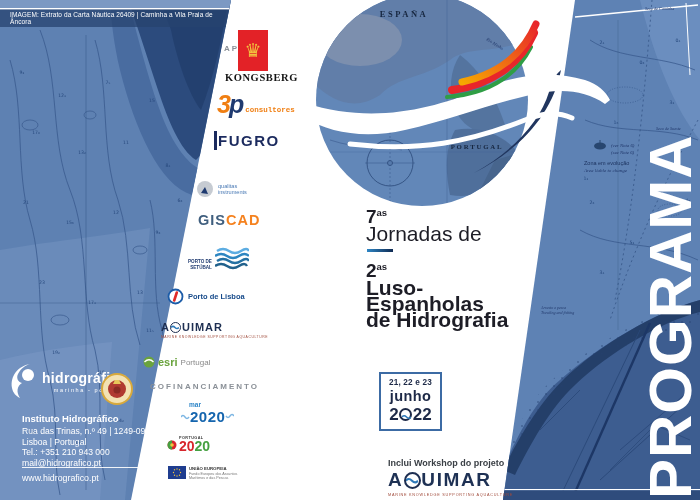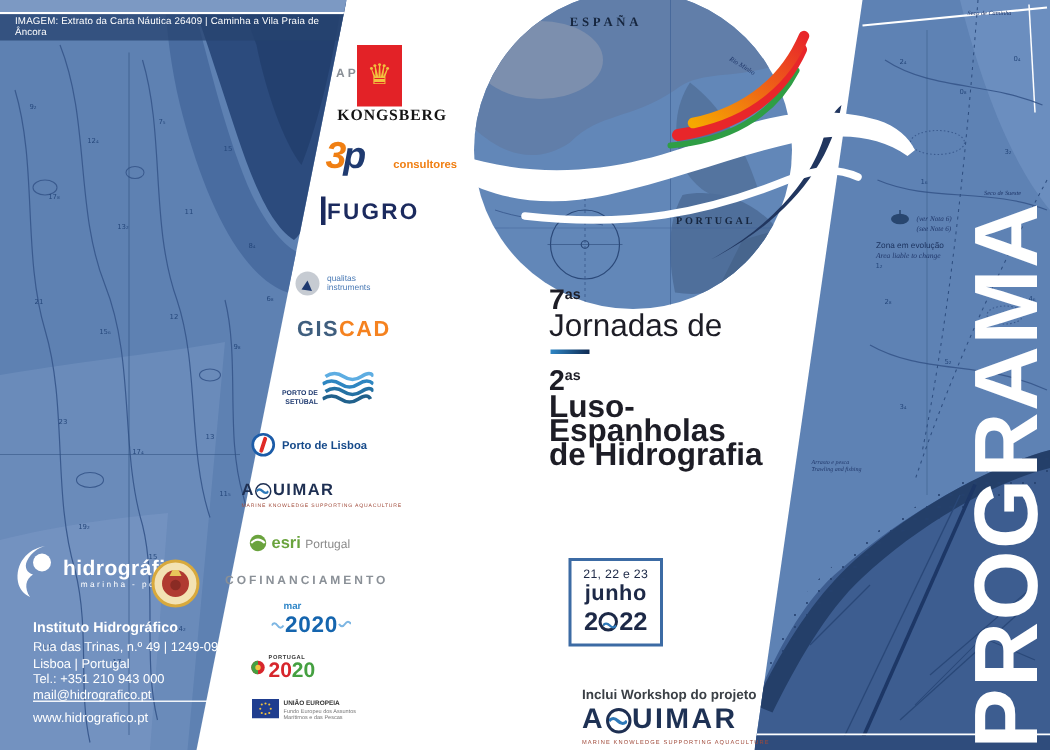--- a/index.html
+++ b/index.html
@@ -19,65 +19,65 @@
   .c-divider{left:22px;top:467px;width:116px;height:1px;background:#fff;opacity:.9;}
   .website{left:22px;top:473px;color:#fff;font-size:8.8px;}
   
   .sec-head{font-size:8px;font-weight:bold;color:#8a9097;letter-spacing:2px;}
   .kongs-box{left:238px;top:30px;width:30px;height:41px;background:#e32227;display:flex;align-items:center;justify-content:center;}
   .kongs-crown{color:#f2c23e;font-size:19px;line-height:19px;}
   .kongs-label{left:208px;top:72px;width:90px;text-align:right;font-family:"Liberation Serif",serif;font-size:10.5px;font-weight:bold;color:#141414;letter-spacing:.6px;}
   .threep{left:217px;top:93px;display:flex;align-items:flex-end;}
   .threep .t3{font-size:25px;font-weight:800;font-style:italic;color:#f07f13;line-height:22px;}
   .threep .tp{font-size:25px;font-weight:800;font-style:italic;color:#1f3a70;line-height:22px;margin-left:-2px;}
-  .threep .tc{font-size:7.5px;font-weight:bold;color:#f07f13;margin-left:18px;margin-bottom:1px;}
+  .threep .tc{font-size:7.5px;font-weight:bold;color:#f07f13;margin-left:1px;margin-bottom:1px;font-family:Liberation Mono, monospace;}
   .fugro{left:214px;top:131px;font-size:15px;font-weight:800;color:#1b2a5e;letter-spacing:1.5px;}
   .fugro-bar{display:inline-block;width:2.5px;height:19px;background:#1b2a5e;margin-right:1.5px;vertical-align:-4px;}
   .qualitas{left:196px;top:180px;display:flex;align-items:center;}
   .qual-txt{margin-left:4px;color:#4a7ab5;font-size:5.6px;line-height:6.4px;}
   .giscad{left:198px;top:212px;font-size:14.5px;font-weight:800;letter-spacing:1px;}
   .giscad .gis{color:#3f5e7e}.giscad .cad{color:#f5821f}
   .setubal{left:188px;top:246px;display:flex;align-items:flex-end;}
   .set-txt{color:#1f3a70;font-size:4.6px;font-weight:bold;text-align:right;line-height:5.4px;margin-right:3px;}
   .plisboa{left:167px;top:288px;display:flex;align-items:center;}
   .plisboa .lbl{margin-left:4px;color:#164a8a;font-size:7.5px;font-weight:bold;}
   .aqs{left:161px;top:321px;}
   .aq-row{display:flex;align-items:center;font-weight:800;color:#1e2f52;}
   .aqs .aq-row{font-size:11px;letter-spacing:1px;}
   .q-circ{display:inline-block;box-sizing:border-box;border:1.8px solid #1e2f52;border-radius:50%;position:relative;margin:0 .5px;}
   .q-circ svg{position:absolute;left:0;top:0;}
   .aq-tag{font-size:3.4px;letter-spacing:.55px;color:#a04a3a;margin-top:1.5px;}
-  .esri{left:166px;top:356px;display:flex;align-items:center;text-align:center;}
+  .esri{left:143px;top:356px;display:flex;align-items:center;text-align:center;}
   .esri .brand{margin-left:3px;font-size:11px;font-weight:800;color:#6aa33d;}
   .esri .suffix{margin-left:3px;font-size:8px;color:#8a8a8a;}
   .cofin{left:150px;top:382px;}
   .mar2020{left:181px;top:401px;}
   .mar2020 .mar{font-size:6.5px;color:#2f86c8;font-weight:bold;margin-left:8px;}
   .mar2020 .row{display:flex;align-items:center;}
   .mar2020 .yr{font-size:15px;font-weight:800;color:#1565ae;letter-spacing:.5px;}
   .pt2020{left:167px;top:436px;display:flex;align-items:center;}
   .pt2020 .col{margin-left:2px;}
   .pt2020 .plabel{font-size:3.8px;font-weight:bold;color:#3a3a3a;letter-spacing:.4px;}
   .pt2020 .yr{font-size:14px;font-weight:800;line-height:13px;}
   .pt2020 .r{color:#d7262c}.pt2020 .g{color:#45a041}
   .eu{left:168px;top:466px;display:flex;align-items:flex-start;}
   .eu .col{margin-left:3px;}
   .eu .l1{font-size:4.3px;font-weight:bold;color:#333;}
   .eu .l2{font-size:3.7px;color:#777;line-height:4.4px;margin-top:1px;}
   
-  .events{left:366px;top:188px;width:175px;color:#1d1d26;}
+  .events{left:366px;top:204px;width:175px;color:#1d1d26;}
   .ev-num{font-size:19px;font-weight:800;line-height:18px;}
   .ev-num sup{font-size:9.5px;font-weight:800;}
   .ev-line{font-size:21px;line-height:16px;}
   .ev-bold{font-weight:800;}
   .ev-div{width:26px;height:2.5px;background:linear-gradient(90deg,#2e86c5,#0f2a52);margin:7px 0 6px 1px;}
   
   .datebox{left:379px;top:372px;width:59px;height:55px;border:2px solid #3c6ba4;background:#fff;
            display:flex;flex-direction:column;align-items:center;justify-content:center;color:#1d2947;}
-  .d-days{font-size:8.2px;font-weight:normal;letter-spacing:.2px;}
+  .d-days{font-size:8.2px;font-weight:bold;letter-spacing:.2px;}
   .d-month{font-size:14.5px;font-weight:700;letter-spacing:.4px;margin-top:.5px;}
   .d-year{font-size:17px;font-weight:800;display:flex;align-items:center;margin-top:1px;}
   .o-wave{display:inline-block;box-sizing:border-box;width:13px;height:13px;border:2.2px solid #1d2947;border-radius:50%;position:relative;margin:0 .5px;}
   .o-wave svg{position:absolute;left:.5px;top:1.5px;}
   
   .ws-label{left:388px;top:458px;font-size:9px;font-weight:bold;color:#3b4046;}
   .ws-logo{left:388px;top:469px;}
   .ws-logo .aq-row{font-size:19px;letter-spacing:1.6px;color:#1e3154;}
   .ws-tag{font-size:3.8px;letter-spacing:.75px;color:#a04a3a;margin-top:2px;}
   

